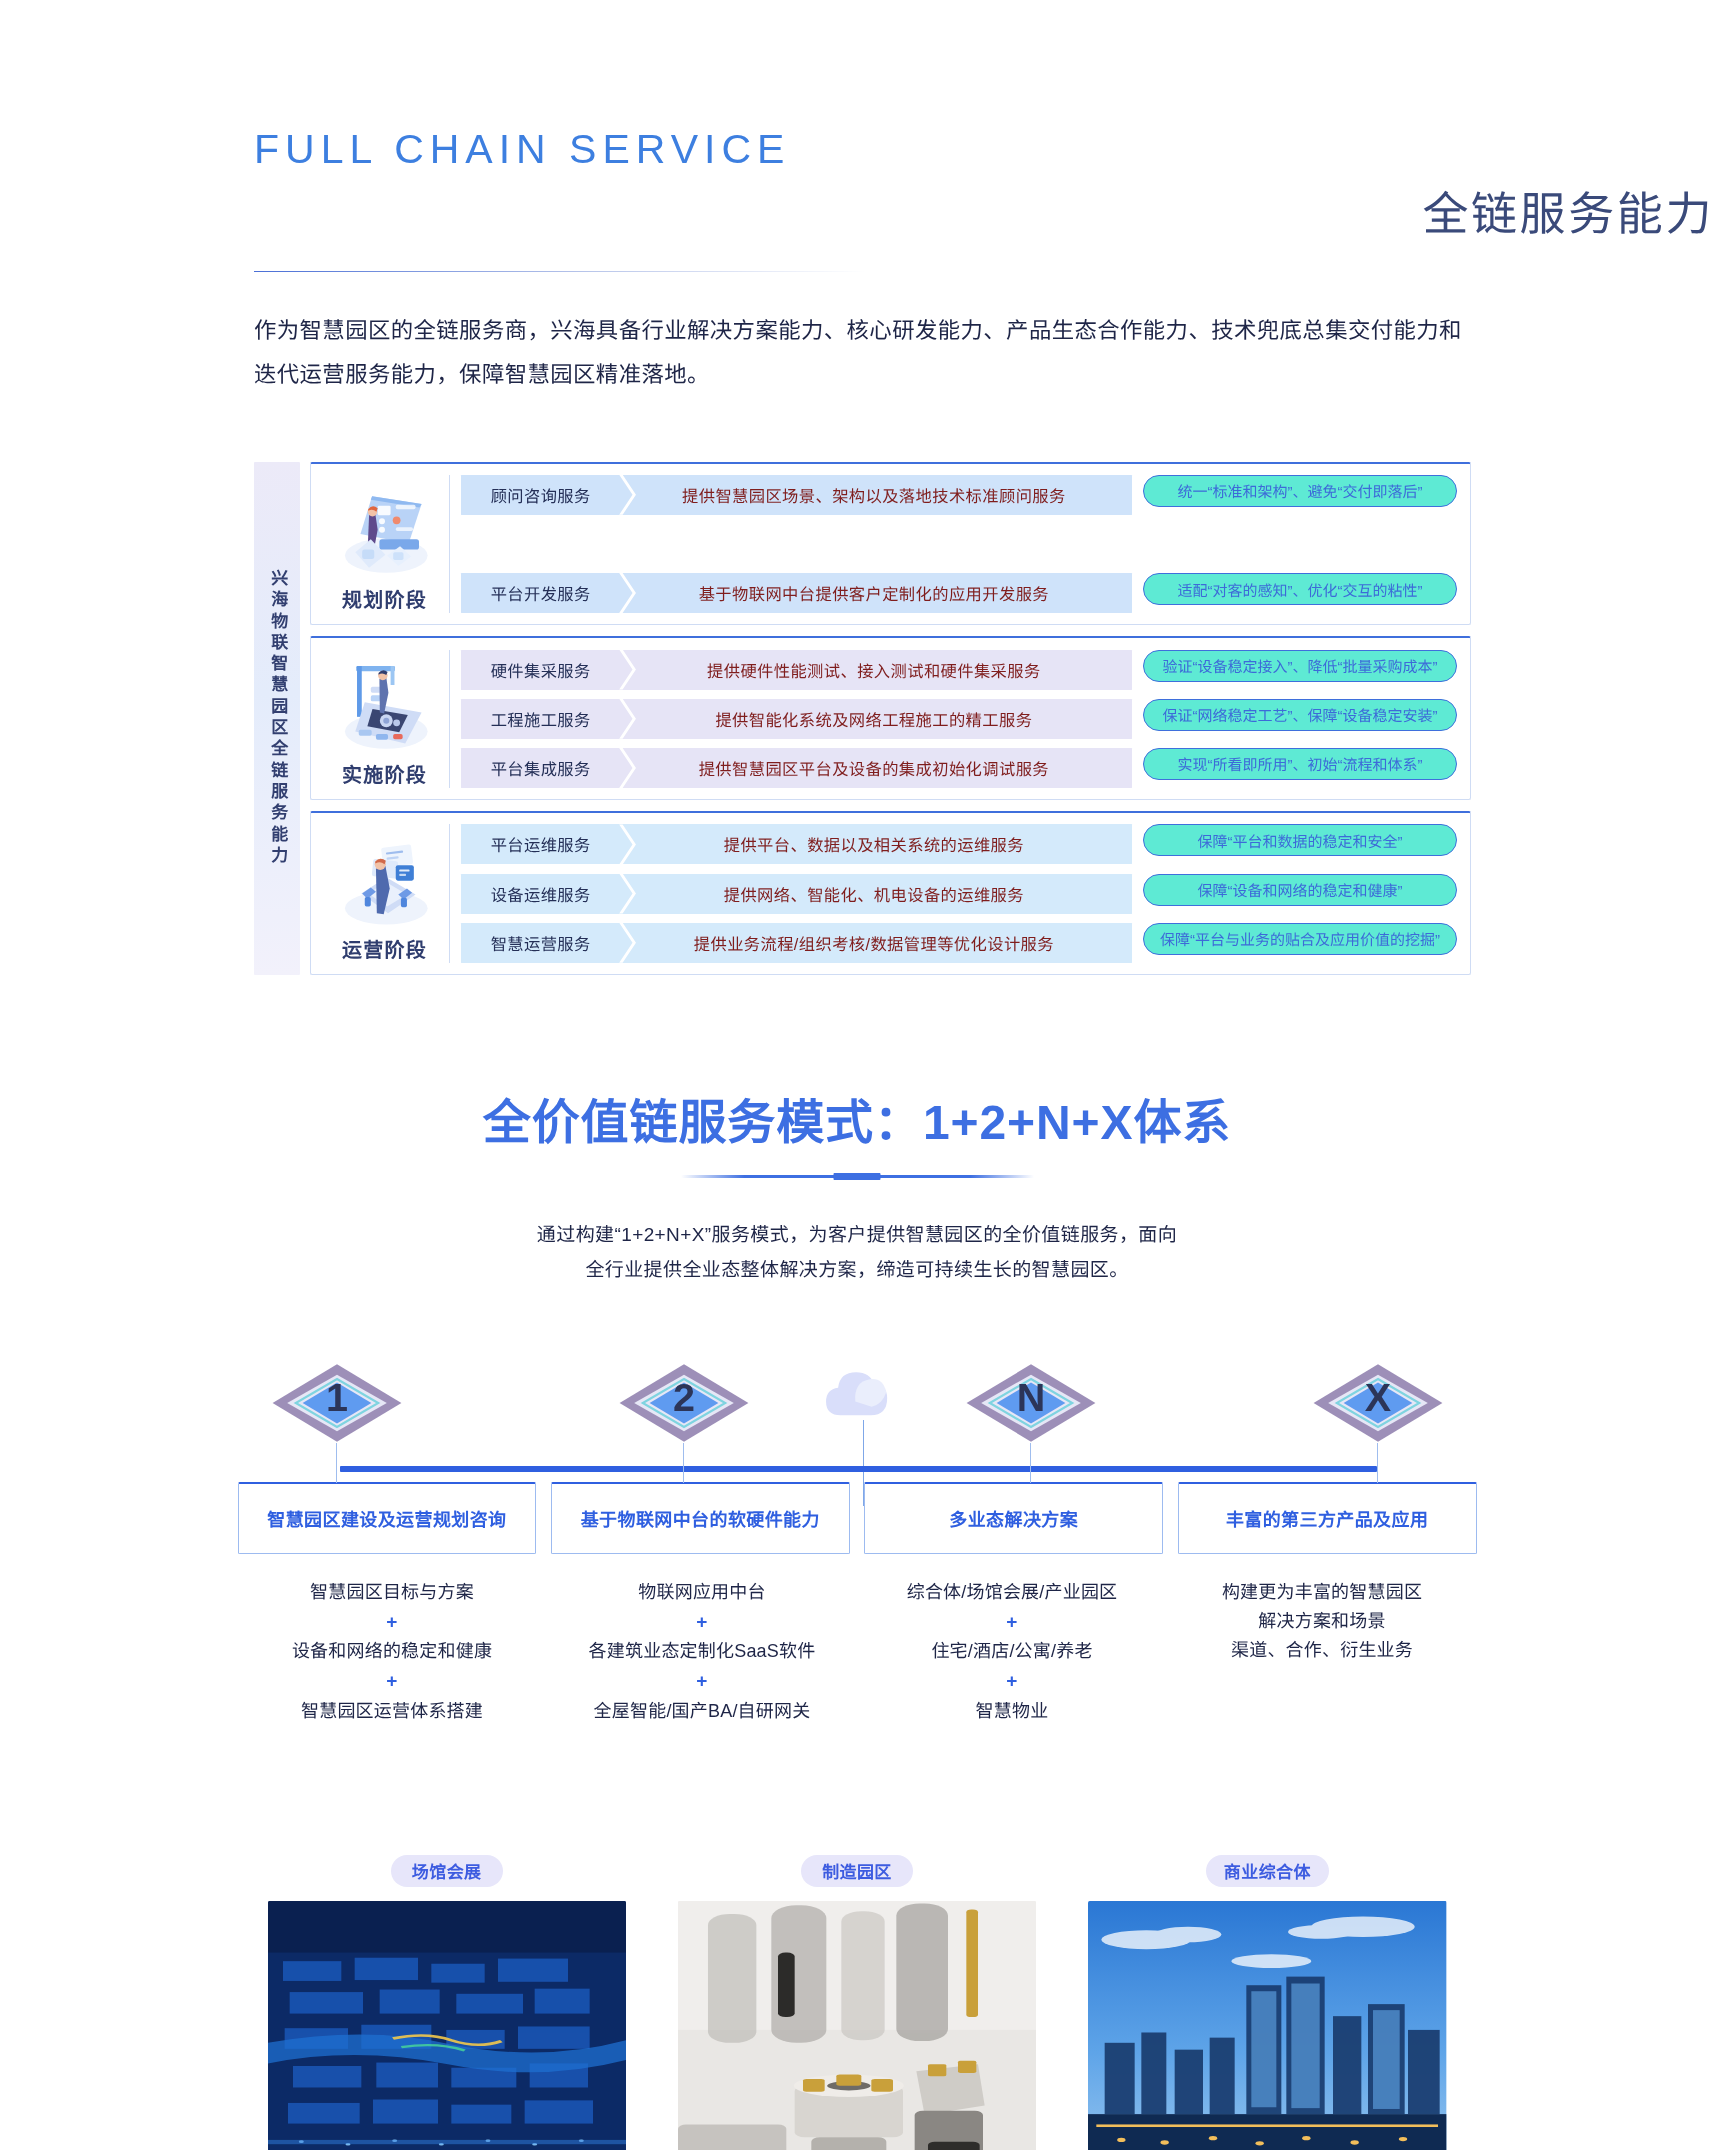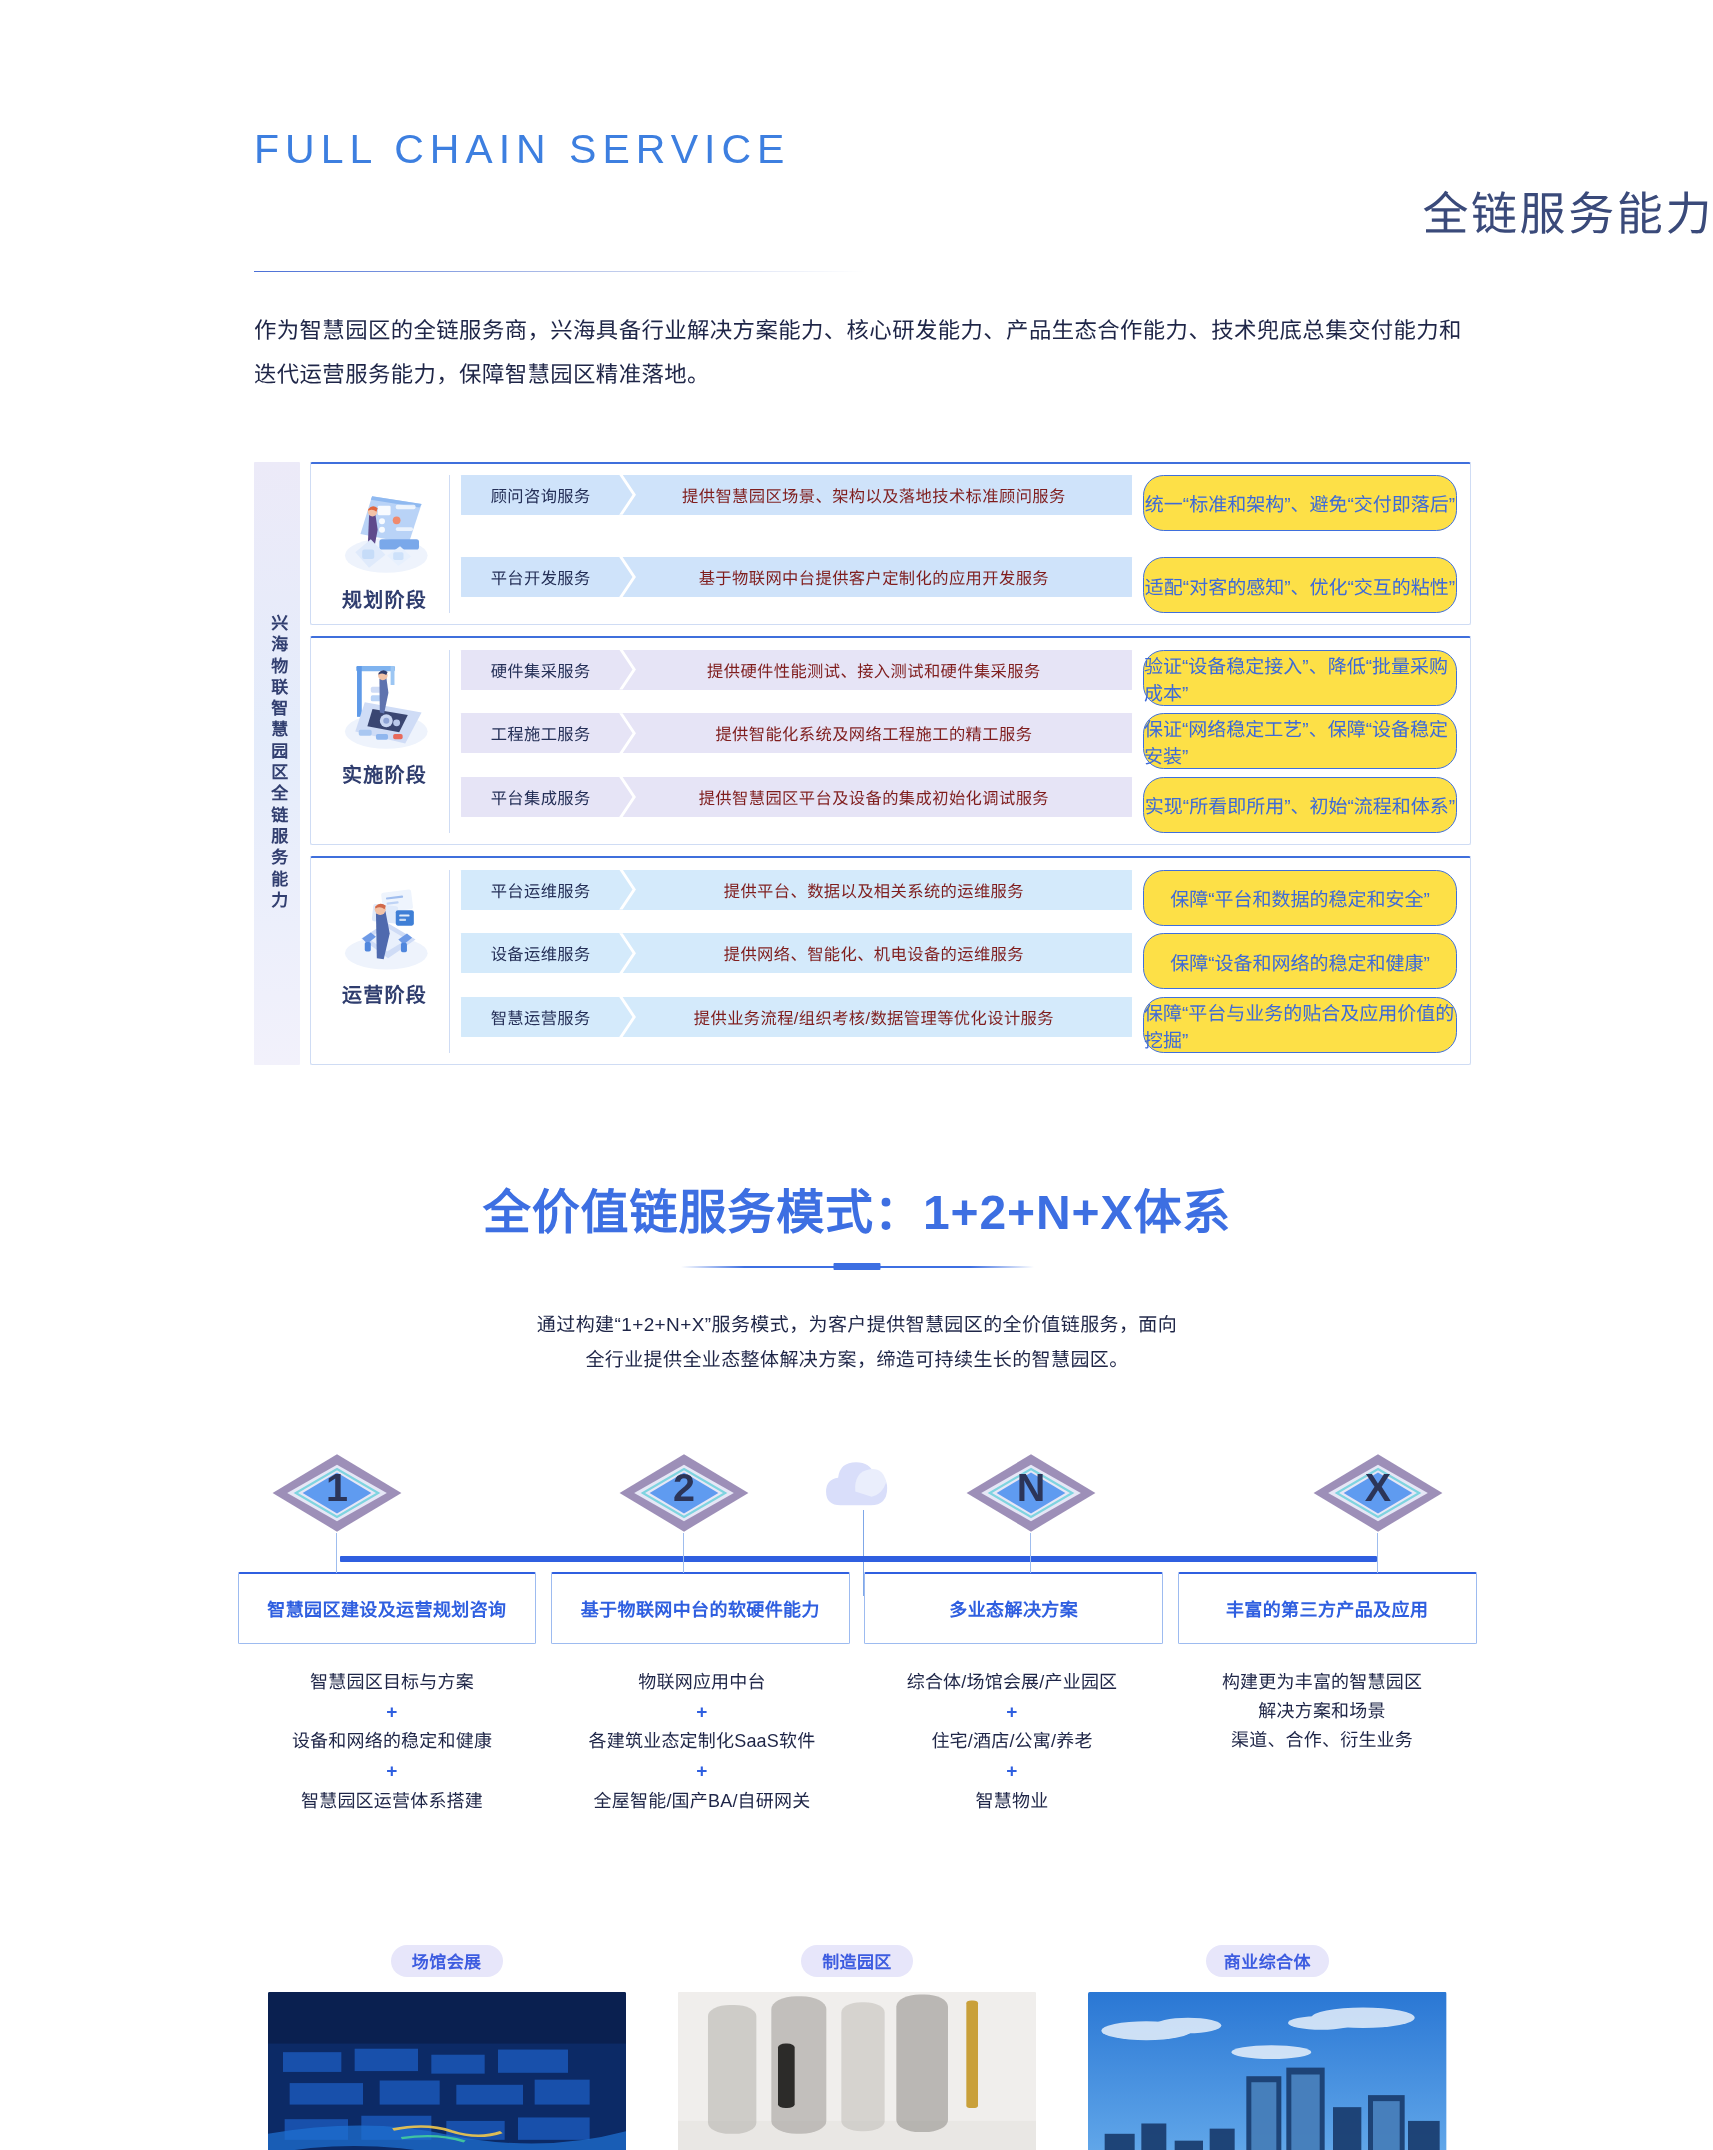--- a/index.html
+++ b/index.html
@@ -132,28 +132,28 @@
     padding-right:4.3px;
   }
   .chev .notch{
     position:absolute;
     left:158px;top:0;bottom:0;width:21.5px;
     pointer-events:none;
   }
   .pill{
     flex:0 0 314px;
     display:flex;align-items:center;justify-content:center;
-    height:56px;
+    height:32px;
     border:1.3px solid #3f6fdc;
     border-radius:20.6px;
-    font-size:19px;
+    font-size:15px;
     color:#3d6ad8;
     letter-spacing:0px;
     box-sizing:border-box;
-    background:#fde047;
+    background:#5eead4;
   }
   
   .tone-a .chev{background:#cfe3fa;}
   .tone-a .chev .notch{background:linear-gradient(90deg,#cfe3fa 0%,#cfe3fa 100%);}
   .tone-b .chev{background:#e6e4f6;}
   .tone-c .chev{background:#d4eafb;}
 
   
   .notch i{
     display:block;width:100%;height:100%;

